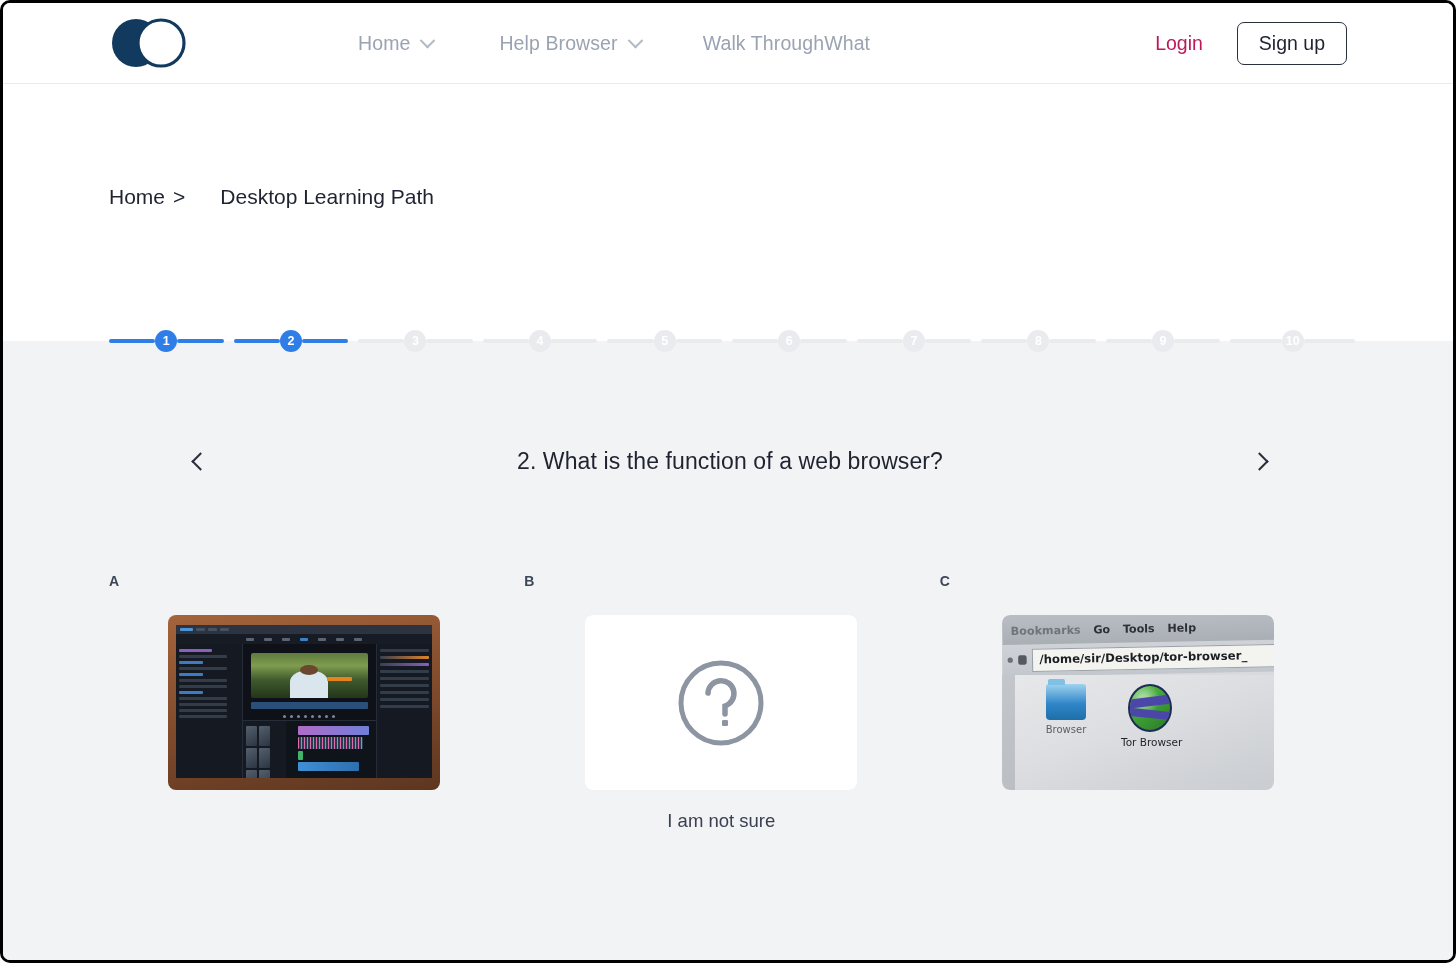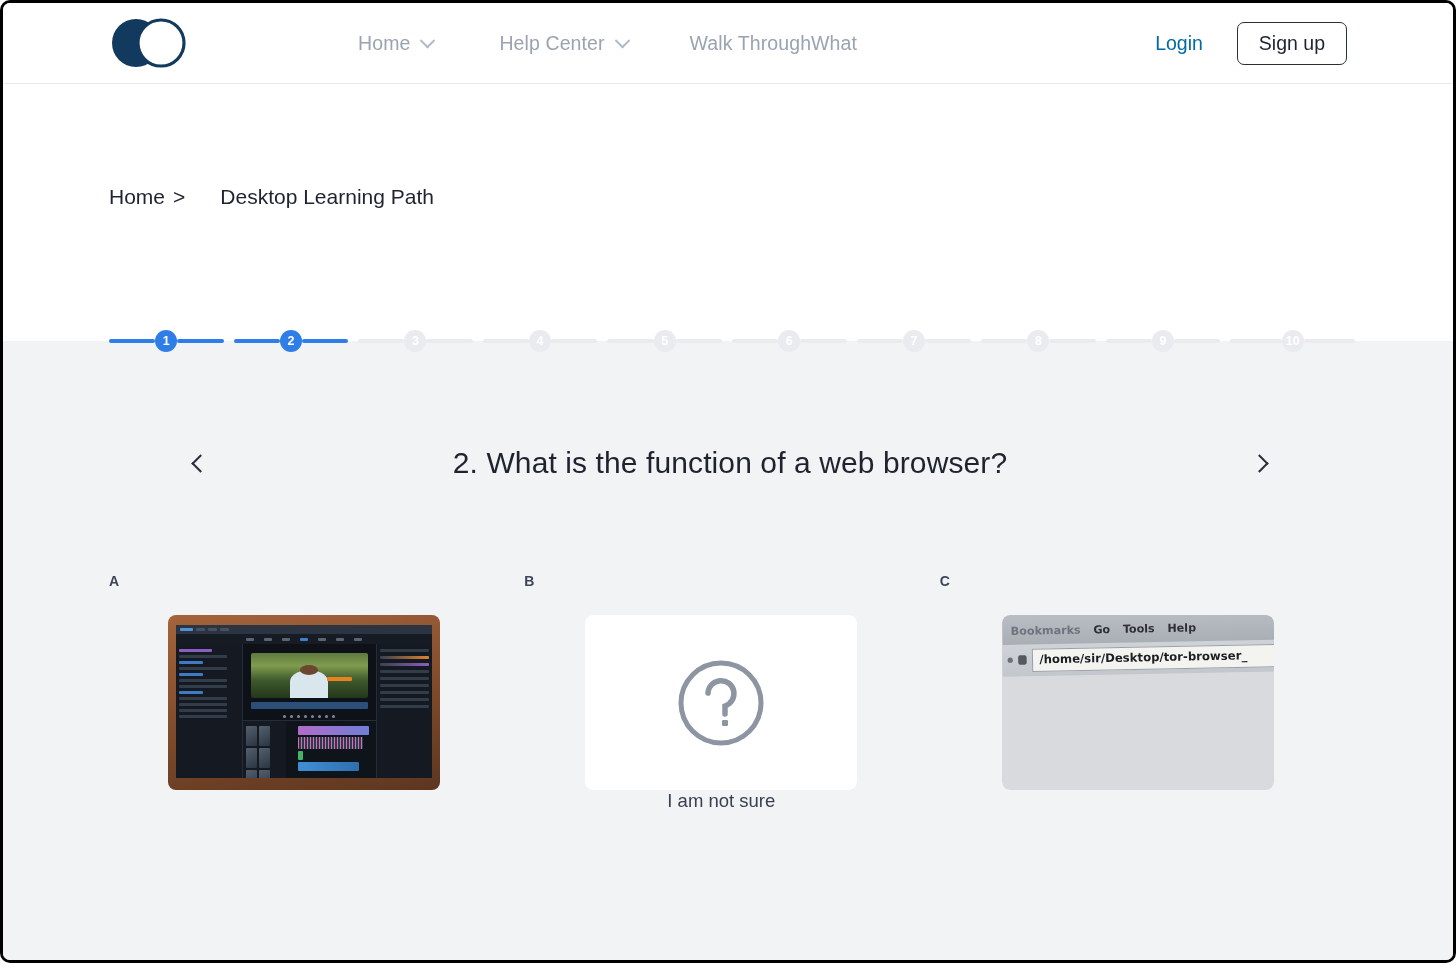--- a/index.html
+++ b/index.html
@@ -77,21 +77,21 @@
     position: absolute;
     right: 106px;
     top: 0;
     height: 81px;
     display: flex;
     align-items: center;
     gap: 34px;
   }
 
   .login-link {
-    color: #0369a1;
+    color: #be185d;
     font-size: 19.5px;
     cursor: pointer;
     white-space: nowrap;
   }
 
   .signup-btn {
     border: 1px solid #2a2f3c;
     border-radius: 7px;
     padding: 9px 21px;
     font-size: 19.5px;
@@ -191,21 +191,21 @@
     position: absolute;
     left: 180px;
     top: 105px;
     width: 1094px;
     display: flex;
     align-items: center;
     justify-content: space-between;
   }
 
   .q-title {
-    font-size: 30px;
+    font-size: 23px;
     color: #1f2330;
     letter-spacing: 0.1px;
     white-space: nowrap;
   }
 
   .arrow-btn {
     width: 30px;
     height: 30px;
     display: flex;
     align-items: center;
@@ -260,21 +260,21 @@
   .opt-c .opt-media { margin-left: 62px; }
 
   .opt-caption {
     margin-top: 18px;
     font-size: 18.5px;
     color: #3a4052;
     text-align: center;
     width: 272px;
   }
   .opt-a .opt-caption { margin-left: 59px; }
-  .opt-b .opt-caption { margin-left: 61px; margin-top: 0; }
+  .opt-b .opt-caption { margin-left: 61px; margin-top: 20px; }
   .opt-c .opt-caption { margin-left: 62px; }
 
   
   .laptop {
     width: 100%;
     height: 100%;
     background: #8a5230;
     background: linear-gradient(170deg, #a4643b 0%, #7e4a2b 55%, #5d3620 100%);
     padding: 10px 8px 12px 8px;
     border-radius: 4px;
@@ -467,21 +467,21 @@
         <path d="M 39 7 A 24 24 0 0 0 39 45 A 23 23 0 0 1 39 7 Z" fill="#123a5e"></path>
       </svg>
     </div>
 
     <div class="nav-links">
       <div class="nav-item gap1">
         <span>Home</span>
         <span class="chev-down"></span>
       </div>
       <div class="nav-item gap2">
-        <span>Help Center</span>
+        <span>Help Browser</span>
         <span class="chev-down"></span>
       </div>
       <div class="nav-item gap3">
         <span>Walk Through</span>
       </div>
       <div class="nav-item">
         <span>What</span>
       </div>
     </div>
 
@@ -621,20 +621,33 @@
               <span>Tools</span>
               <span>Help</span>
             </div>
             <div class="tor-pathbar">
               <span class="tor-dot"></span>
               <span class="tor-lock"></span>
               <span class="tor-path">
                 <span>/home/sir/Desktop/tor-browser_</span>
               </span>
             </div>
+            <div class="tor-desktop">
+              <div class="tor-sidebar"></div>
+              <div class="tor-icons">
+                <div class="tor-icon">
+                  <div class="tor-folder"></div>
+                  <div class="tor-label dim">Browser</div>
+                </div>
+                <div class="tor-icon">
+                  <div class="tor-globe"></div>
+                  <div class="tor-label">Tor Browser</div>
+                </div>
+              </div>
+            </div>
           </div>
         </div>
       </div>
 
     </div>
   </div>
 
   <div class="stepper-wrap">
     <div class="stepper" id="stepper">
         <div class="step-seg">

